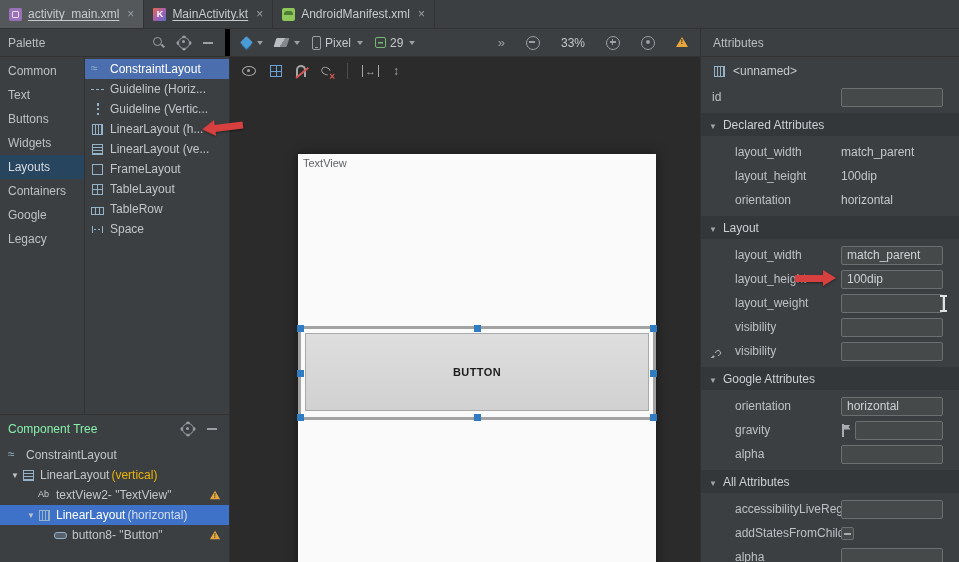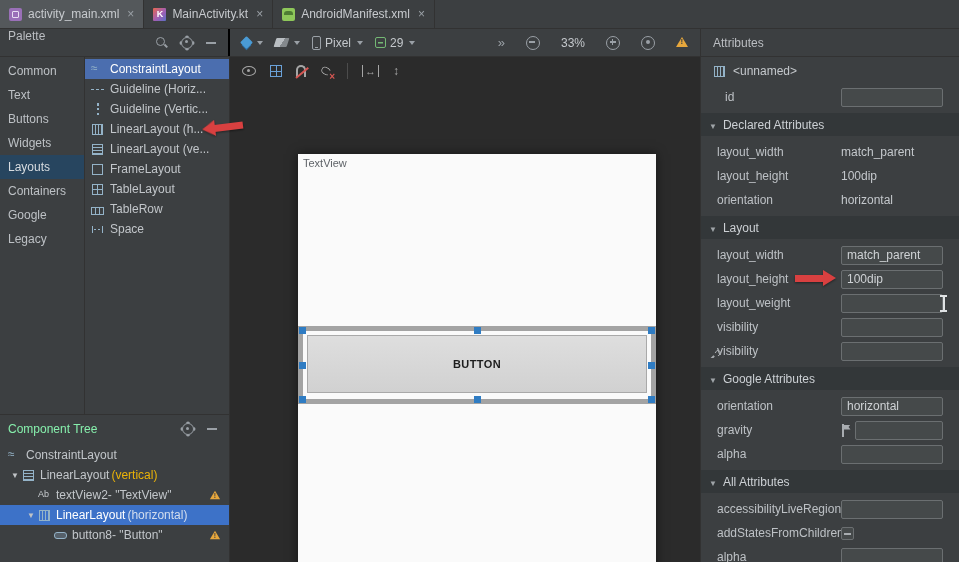--- a/index.html
+++ b/index.html
@@ -6,37 +6,37 @@
   html,body{width:959px;height:562px;overflow:hidden;background:#3c3f41;
     font-family:"Liberation Sans","DejaVu Sans",sans-serif;font-size:12px;color:#bbbec2}
   .app{position:relative;width:959px;height:562px;overflow:hidden}
 
   
   .tabbar{position:absolute;left:0;top:0;width:100%;height:29px;background:#3c3f41;
     border-bottom:1px solid #323232;display:flex;align-items:stretch}
   .tab{display:flex;align-items:center;gap:6px;padding:0 9px;border-right:1px solid #323232;cursor:default}
   .tab.active{background:#54585b}
   .tab-label{color:#c7cace;white-space:nowrap}
-  .tab-label.underlined{text-underline-offset:2px}
+  .tab-label.underlined{text-decoration:underline;text-underline-offset:2px}
   .tab-close{color:#9aa0a6;font-size:12px;margin-left:2px}
   .tab-close::before{content:"×"}
 
   [data-name$="-icon"]{display:inline-block}
   [data-name="layout-file-icon"]{width:13px;height:13px;border-radius:2px;background:#9a70b8;position:relative;flex:0 0 auto}
   [data-name="layout-file-icon"]::before{content:"";position:absolute;inset:3px;border:1px solid #e8def2;border-radius:1px}
   [data-name="kotlin-file-icon"]{width:13px;height:13px;background:linear-gradient(135deg,#e8684f 0%,#a15fb4 55%,#5a6fc4 100%);
     color:#fff;font-size:9px;font-weight:bold;display:inline-flex;align-items:center;justify-content:center;border-radius:1px;flex:0 0 auto}
   [data-name="kotlin-file-icon"]::before{content:"K"}
   [data-name="android-file-icon"]{width:13px;height:13px;border-radius:2px;background:#8ec75a;position:relative;flex:0 0 auto}
   [data-name="android-file-icon"]::before{content:"";position:absolute;left:2px;right:2px;top:3px;height:4px;border-radius:3px 3px 0 0;background:#4e7d33}
 
   
   .toolbar-row{position:absolute;left:0;top:29px;width:100%;height:28px;background:#3c3f41;
     border-bottom:1px solid #323232;display:flex}
-  .palette-header{width:230px;flex:0 0 230px;border-right:2px solid #000000;display:flex;padding:0 12px 0 8px}
+  .palette-header{width:230px;flex:0 0 230px;border-right:5px solid #000000;display:flex;align-items:center;padding:0 12px 0 8px}
   .hdr-icons{margin-left:auto;display:flex;align-items:center;gap:13px}
   .design-toolbar{flex:1;display:flex;align-items:center;gap:12px;padding:0 12px}
   .attr-header-bar{width:259px;flex:0 0 259px;border-left:1px solid #323232;display:flex;align-items:center;padding-left:12px}
   .tb-group{display:inline-flex;align-items:center;gap:4px}
   .tb-label{color:#c4c8cc}
   .tb-right{margin-left:auto;display:flex;align-items:center;gap:21px}
   .caret{width:0;height:0;border-left:3.5px solid transparent;border-right:3.5px solid transparent;border-top:4px solid #9aa0a6;margin-left:2px}
   .chev{color:#9aa0a6;font-size:13px}
   .chev::before{content:"»"}
   .zoom{color:#c4c8cc}
@@ -127,35 +127,35 @@
     border-radius:50%;border-right-color:transparent;transform:rotate(30deg)}
   .i-clearc::after{content:"×";position:absolute;right:-2px;bottom:-4px;color:#d65753;font-size:10px;font-weight:bold}
   .i-margins{color:#a6a6a6;font-size:11px;border-left:1px solid #a6a6a6;border-right:1px solid #a6a6a6;padding:0 2px;line-height:12px}
   .i-margins::before{content:"↔"}
   .i-vexpand{color:#a6a6a6;font-size:12px;line-height:12px}
   .i-vexpand::before{content:"↕"}
   .tb-sep{width:1px;height:16px;background:#4c4c4c}
 
   .design-canvas{position:absolute;left:68px;top:97px;width:358px;height:430px;background:#fafafa;box-shadow:0 0 10px rgba(0,0,0,.5)}
   .tv-label{position:absolute;left:5px;top:3px;font-size:11px;color:#5f6368}
-  .sel-rect{position:absolute;left:0;top:172px;width:358px;height:78px;border:5px solid #a3a3a3}
+  .sel-rect{position:absolute;left:0;top:172px;width:358px;height:94px;border:3px solid #a3a3a3}
   .canvas-button{position:absolute;left:4px;top:4px;right:4px;bottom:6px;background:linear-gradient(#dedede,#d1d1d1);
     border:1px solid #a9a9a9;display:flex;align-items:center;justify-content:center;
     font-size:11px;font-weight:bold;color:#1d1d1d;letter-spacing:.4px}
   .handle{position:absolute;width:7px;height:7px;background:#2f7cc3}
   .h-nw{left:-4px;top:-4px}.h-n{left:calc(50% - 3.5px);top:-4px}.h-ne{right:-4px;top:-4px}
   .h-w{left:-4px;top:calc(50% - 3.5px)}.h-e{right:-4px;top:calc(50% - 3.5px)}
   .h-sw{left:-4px;bottom:-4px}.h-s{left:calc(50% - 3.5px);bottom:-4px}.h-se{right:-4px;bottom:-4px}
 
   
   .attr-panel{position:absolute;right:0;top:0;width:259px;height:100%;background:#3c3f41;border-left:1px solid #323232;overflow:hidden}
   .attr-component-row{height:28px;display:flex;align-items:center;gap:7px;padding-left:12px;color:#c4c8cc}
   .attr-row{height:24px;display:flex;align-items:center;position:relative}
-  .attr-label{width:140px;flex:0 0 140px;padding-left:16px;color:#bdc1c5;white-space:nowrap;overflow:hidden;position:relative}
-  .id-row .attr-label{padding-left:24px}
+  .attr-label{width:140px;flex:0 0 140px;padding-left:34px;color:#bdc1c5;white-space:nowrap;overflow:hidden;position:relative}
+  .id-row .attr-label{padding-left:11px}
   .attr-value{flex:1;display:flex;align-items:center;padding-right:16px;color:#c4c8cc;min-width:0}
   .plain-val{white-space:nowrap}
   .field{flex:1;height:19px;border:1px solid #6b6f71;background:#45494a;border-radius:2px;display:flex;align-items:center;
     padding:0 5px;color:#cfd2d5;white-space:nowrap;overflow:hidden;min-width:0}
   .attr-section-header{height:23px;display:flex;align-items:center;gap:6px;background:#333739;padding-left:8px;color:#ccd0d4;margin-top:4px}
   .section-arrow::before{content:"▼";font-size:8px;color:#9fa4a8}
   .attr-section-rows{padding-top:4px}
   .cb{width:13px;height:13px;border:1px solid #6b6f71;background:#45494a;border-radius:2px;position:relative}
   .cb::before{content:"";position:absolute;left:2px;right:2px;top:5px;height:2px;background:#a8acb0}
   [data-name="flag-icon"]{width:10px;height:13px;position:relative;margin-right:4px;flex:0 0 auto}

